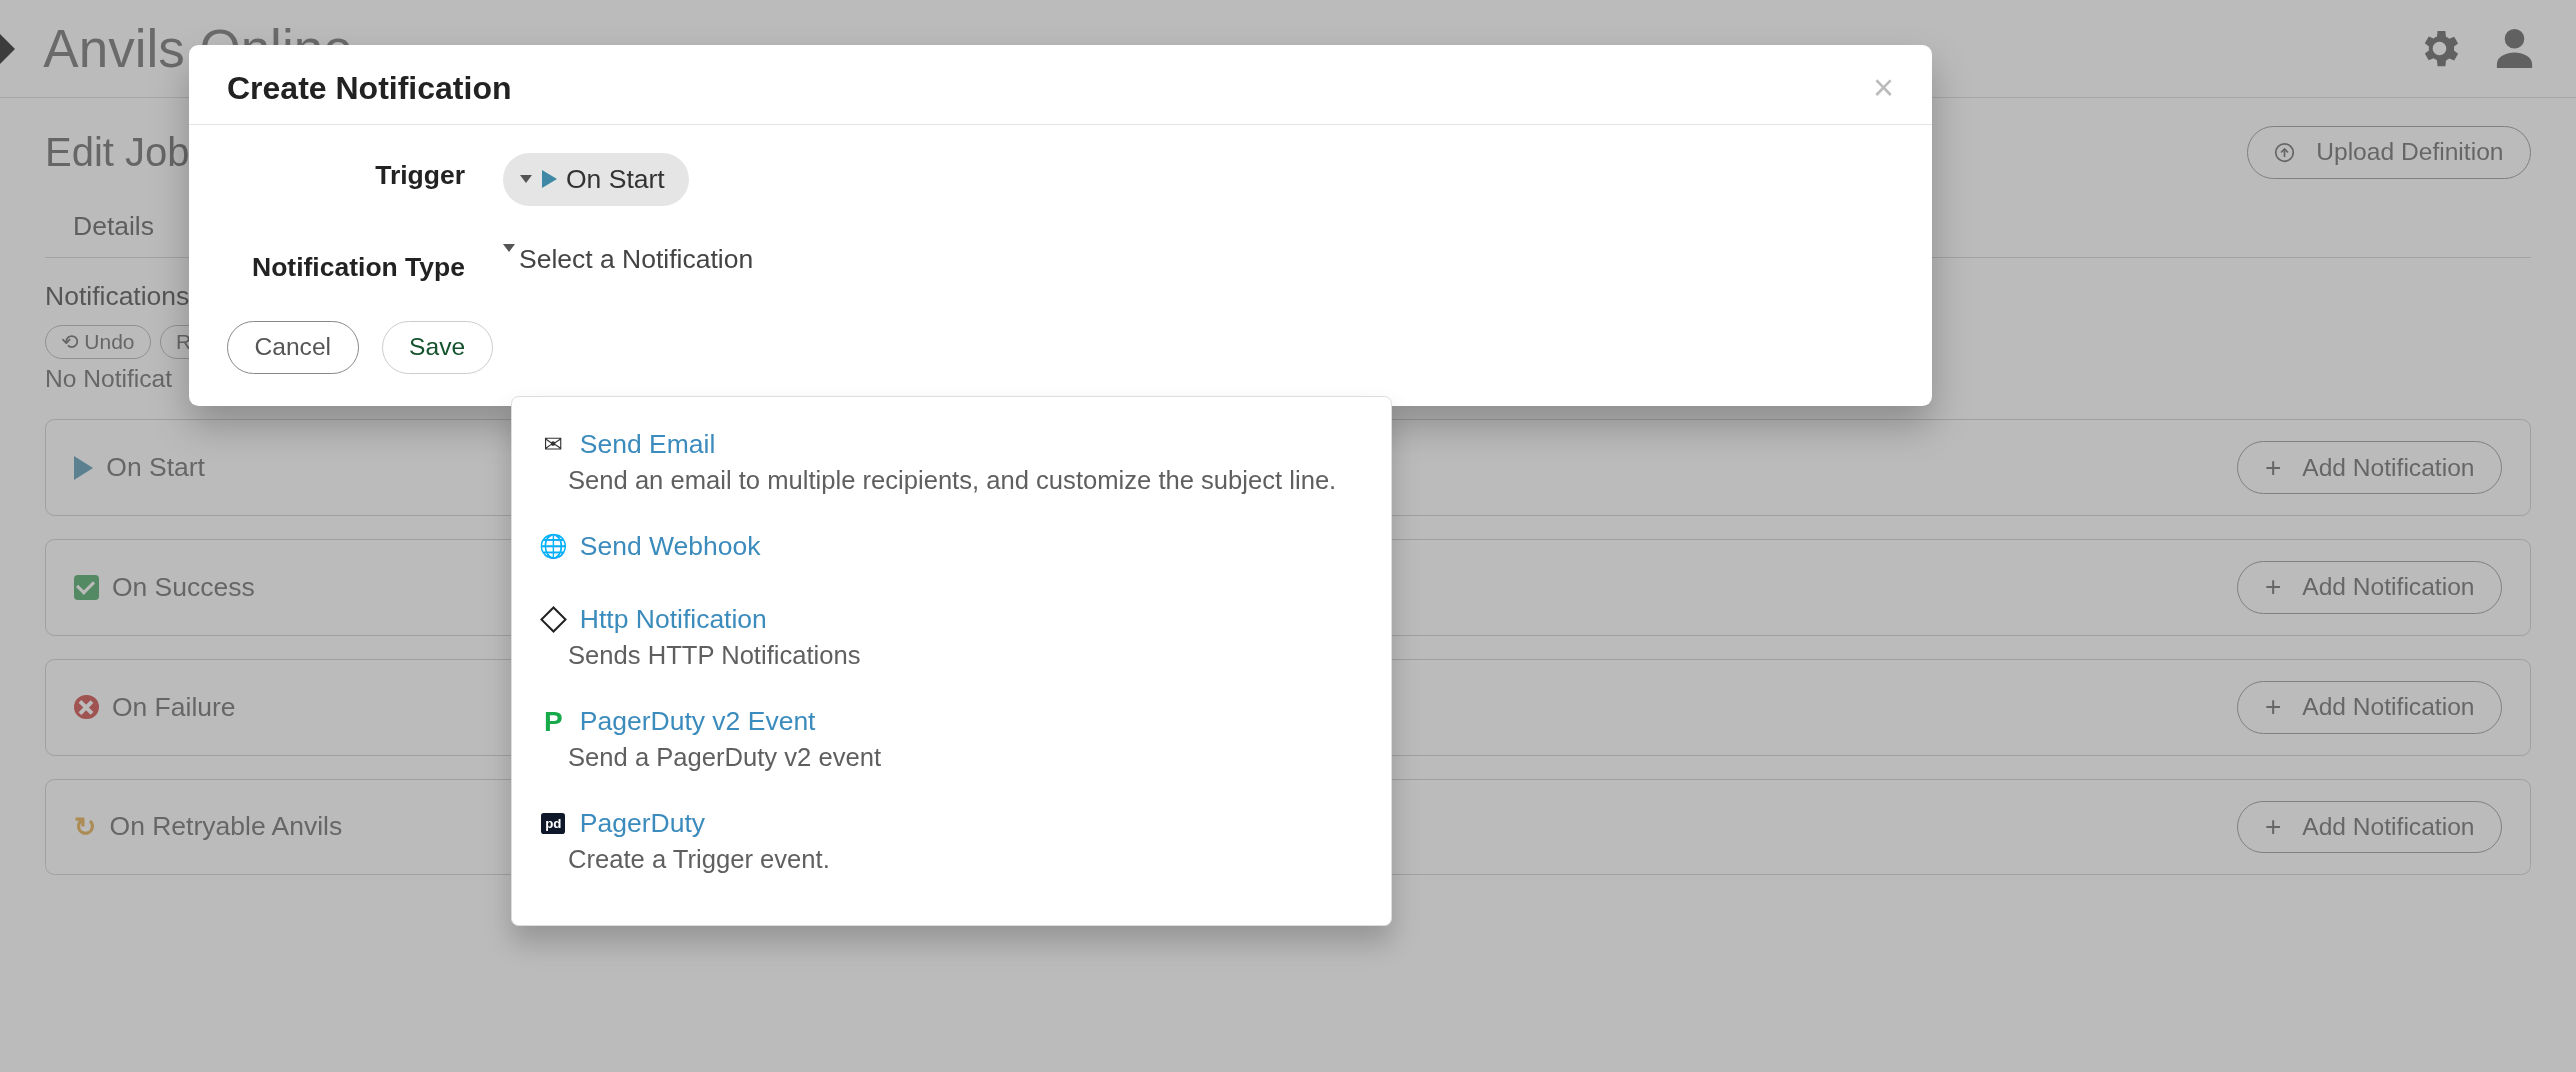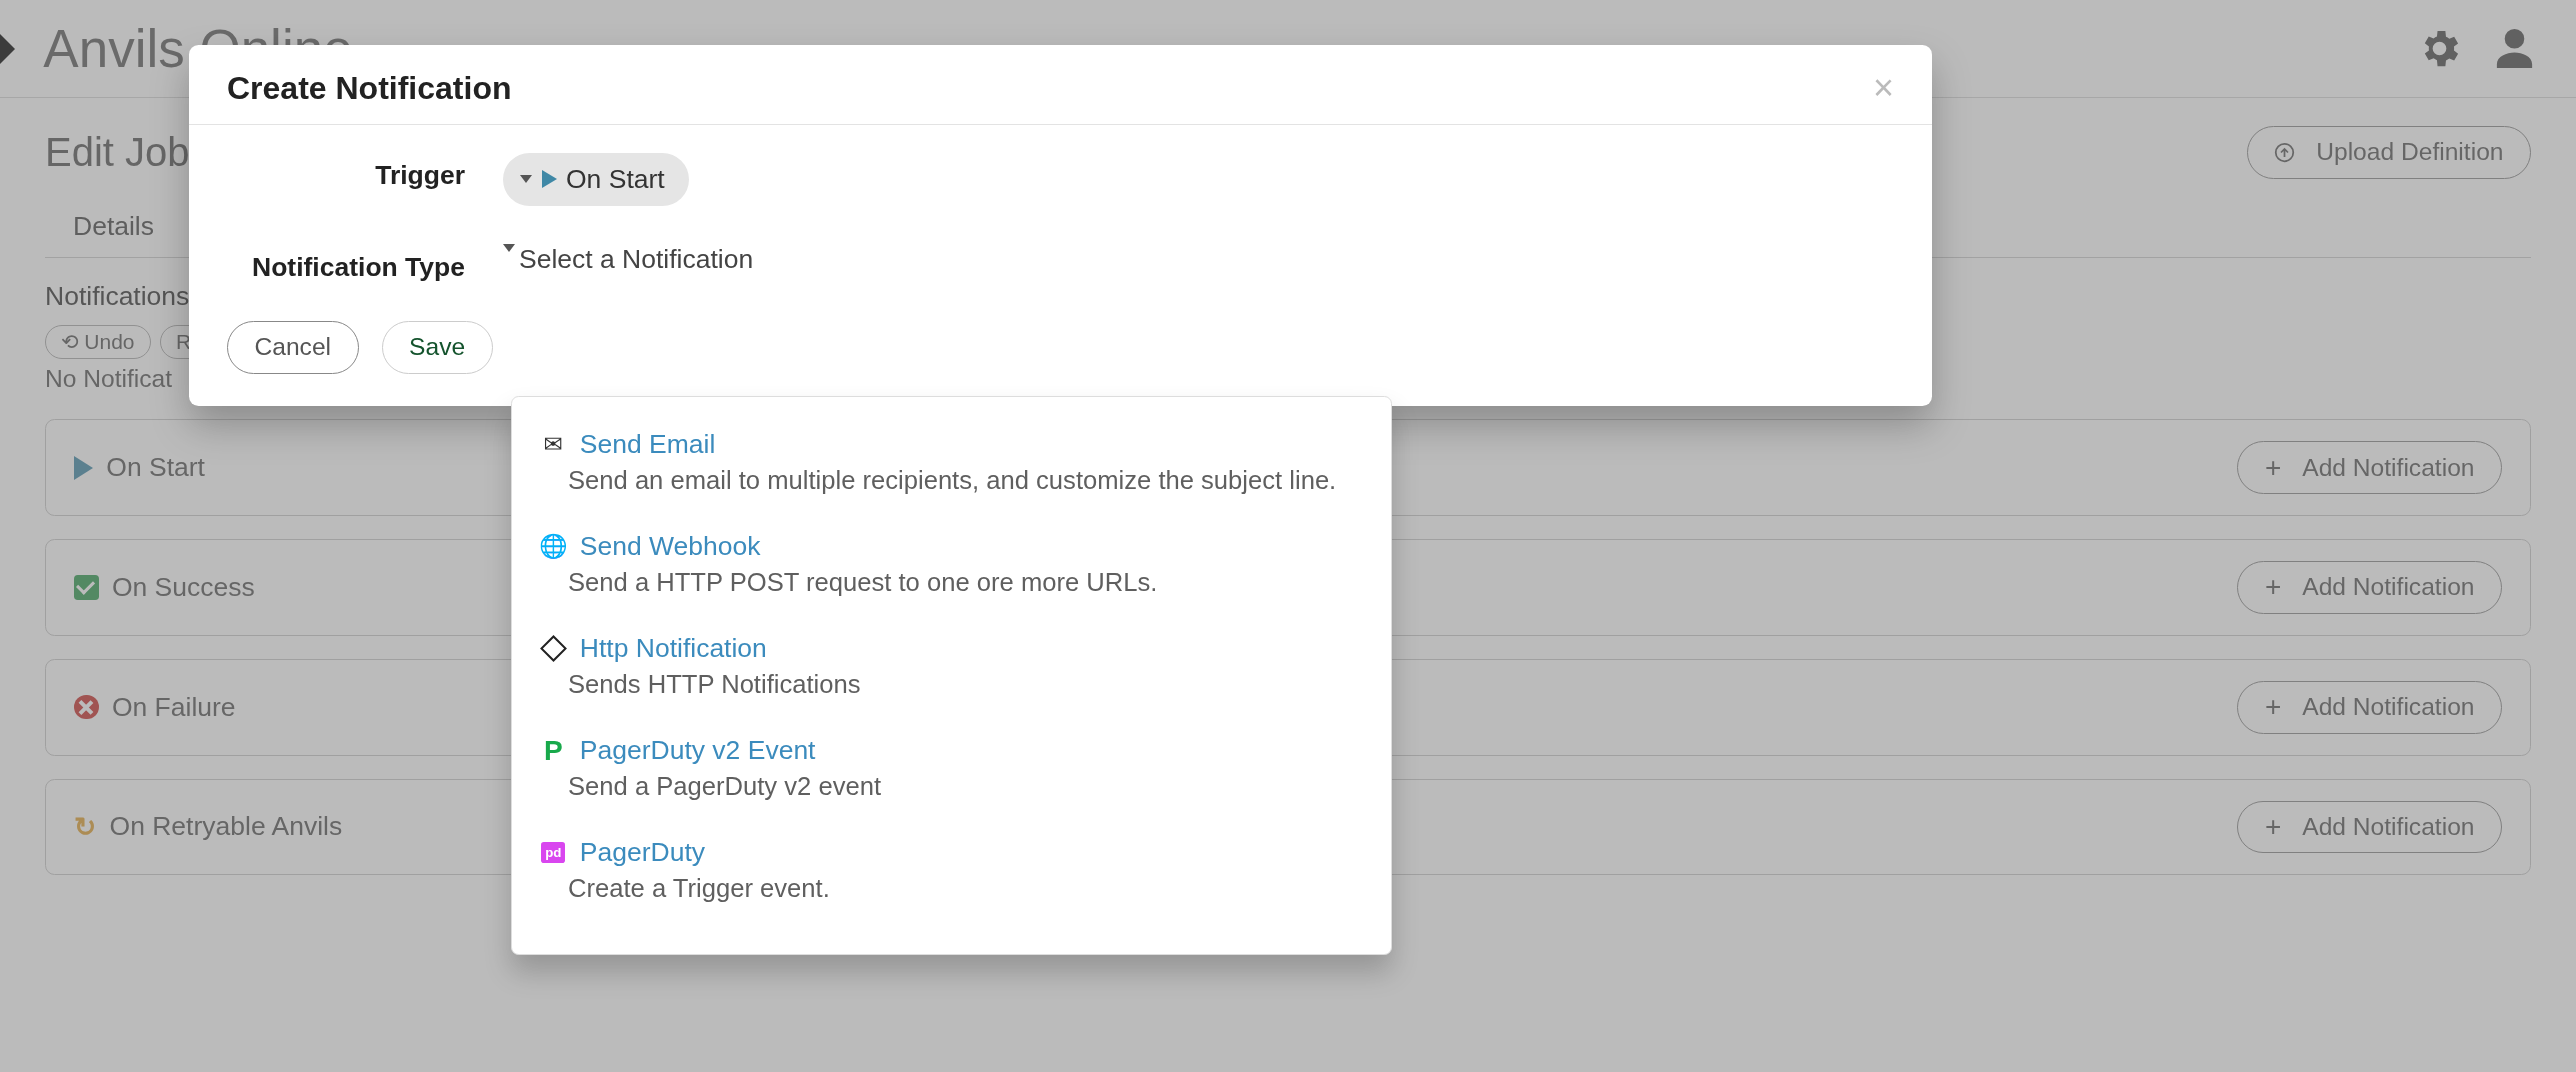--- a/index.html
+++ b/index.html
@@ -256,21 +256,21 @@
   }
   .dd-desc {
     font-size: 25.6px;
     color:#5f5f5f;
     margin-left: 28px;
   }
   .dd-ico {
     width:26.5px;height:26.5px;display:inline-flex;align-items:center;justify-content:center;font-size:23px;color:#333;
   }
   .pd-green { color:#18a94b; font-weight:700; font-size:28px; }
-  .pd-badge { background:#d946ef;color:#fff;font-size:13.3px;font-weight:700;padding:2.8px 3.8px;border-radius:2.8px; }
+  .pd-badge { background:#0f172a;color:#fff;font-size:13.3px;font-weight:700;padding:2.8px 3.8px;border-radius:2.8px; }
   .diamond  { width:19px;height:19px;border:2.8px solid #222;transform:rotate(45deg);display:inline-block; }
 </style>
 </head>
 <body>
 
 <div class="topbar">
   <span class="nav-caret"></span>
   <h1>Anvils Online</h1>
   <span class="ico">
     <svg width="47" height="47" viewBox="0 0 24 24" fill="#4a4a4a">
@@ -400,21 +400,20 @@
       <a href="#">Send Email</a>
     </div>
     <div class="dd-desc">Send an email to multiple recipients, and customize the subject line.</div>
   </div>
 
   <div class="dd-item">
     <div class="dd-head">
       <span class="dd-ico">🌐</span>
       <a href="#">Send Webhook</a>
     </div>
-    <div class="dd-desc">Send a HTTP POST request to one ore more URLs.</div>
   </div>
 
   <div class="dd-item">
     <div class="dd-head">
       <span class="dd-ico">
           <span class="diamond"></span>
         </span>
       <a href="#">Http Notification</a>
     </div>
     <div class="dd-desc">Sends HTTP Notifications</div>

